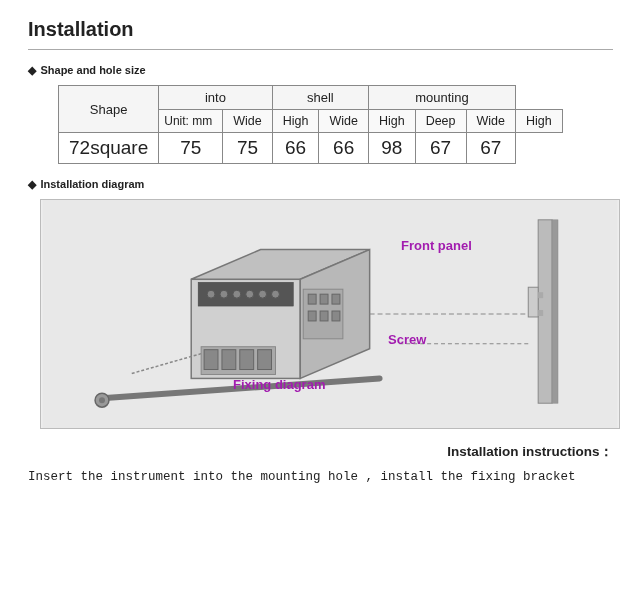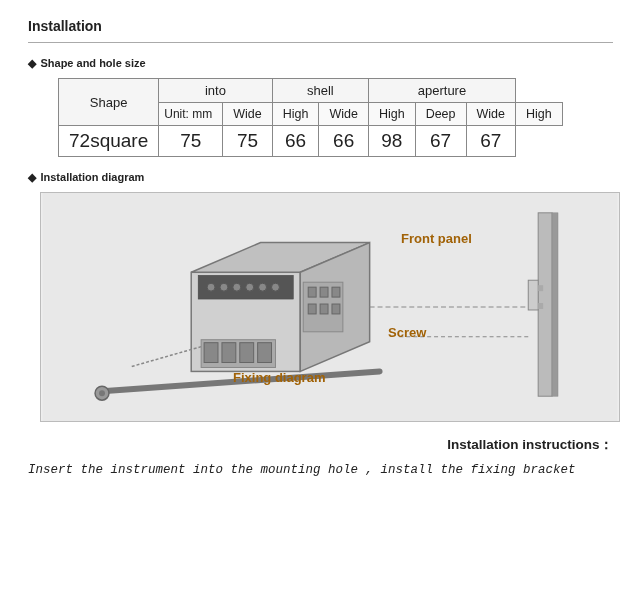--- a/index.html
+++ b/index.html
@@ -7,21 +7,21 @@
       font-family: Arial, sans-serif;
       font-size: 13px;
       background: #fff;
       color: #222;
       width: 641px;
       min-height: 597px;
       padding: 18px 28px 20px 28px;
     }
 
     .page-title {
-      font-size: 14px;
+      font-size: 20px;
       font-weight: bold;
       margin-bottom: 6px;
       padding-bottom: 8px;
       border-bottom: 1px solid #aaa;
     }
 
     .section-header {
       font-weight: bold;
       margin: 14px 0 8px 0;
       font-size: 11px;
@@ -84,21 +84,21 @@
       top: 0;
       width: 100%;
       height: 100%;
     }
 
     
     .diag-label {
       position: absolute;
       font-size: 13px;
       font-weight: bold;
-      color: #a16207;
+      color: #a21caf;
     }
     .diag-label.front-panel {
       top: 38px;
       left: 360px;
     }
     .diag-label.screw {
       top: 132px;
       left: 347px;
     }
     .diag-label.fixing-bracket {
@@ -112,38 +112,37 @@
       font-weight: bold;
       margin-bottom: 6px;
       text-align: right;
     }
 
     .install-instructions-text {
       font-family: 'Courier New', Courier, monospace;
       font-size: 12.5px;
       line-height: 1.7;
       color: #222;
-      font-style: italic;
     }
   </style>
 </head>
 <body>
 
 <div class="page-title">Installation</div>
 
 <div class="section-header diamond-bullet">Shape and hole size</div>
 
 <div class="size-table-wrap">
   <table class="size-table">
     <thead>
       <tr>
         <th rowspan="2">Shape</th>
         <th colspan="2">into</th>
         <th colspan="2">shell</th>
-        <th colspan="3">aperture</th>
+        <th colspan="3">mounting</th>
       </tr>
       <tr class="subheader">
         <th style="text-align:right; padding-left:5px; font-size:12px;margin-left:19px;">Unit: mm</th>
         <th>Wide</th>
         <th>High</th>
         <th>Wide</th>
         <th>High</th>
         <th>Deep</th>
         <th>Wide</th>
         <th>High</th>

